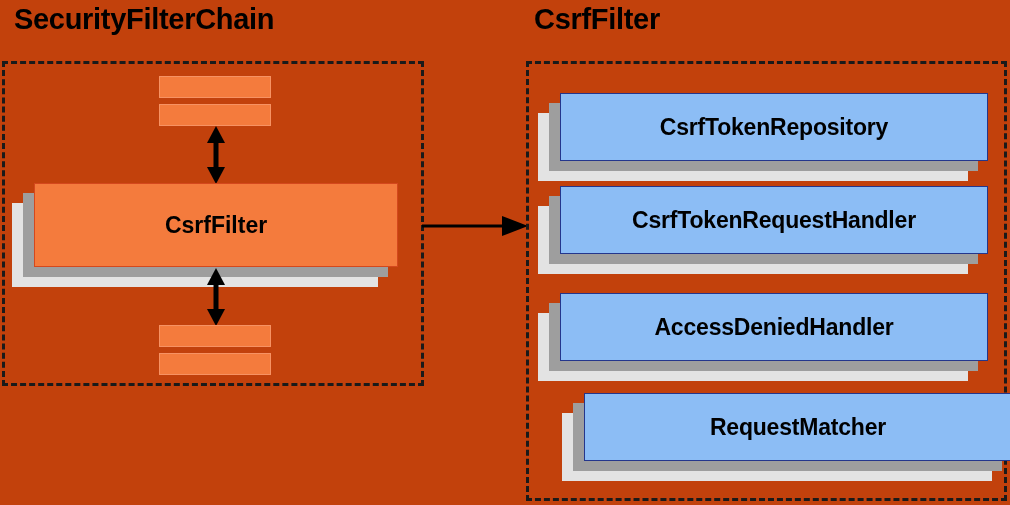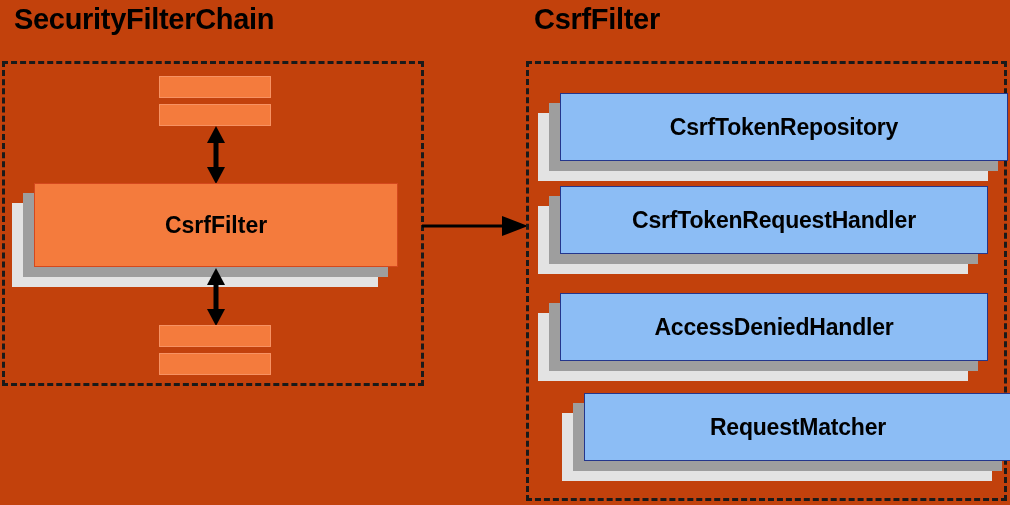--- a/index.html
+++ b/index.html
@@ -141,21 +141,21 @@
 
   <svg class="arrow-svg" style="left:422px; top:215px;" width="106" height="22" viewBox="0 0 106 22">
     <line x1="0" y1="11" x2="86" y2="11" stroke="#000000" stroke-width="3"></line>
     <polygon points="106,11 80,1 80,21" fill="#000000"></polygon>
   </svg>
 
   <div class="panel-title" id="title-right">CsrfFilter</div>
 
   <div class="panel" id="panel-right"></div>
 
-  <div class="sbox blue" style="left:560px; top:93px; width:428px; height:68px;padding-left:20px;">
+  <div class="sbox blue" style="left:560px; top:93px; width:428px; height:68px;">
     <div class="shadow-far"></div>
     <div class="shadow-near"></div>
     <div class="face">CsrfTokenRepository</div>
   </div>
 
   <div class="sbox blue" style="left:560px; top:186px; width:428px; height:68px;">
     <div class="shadow-far"></div>
     <div class="shadow-near"></div>
     <div class="face">CsrfTokenRequestHandler</div>
   </div>

